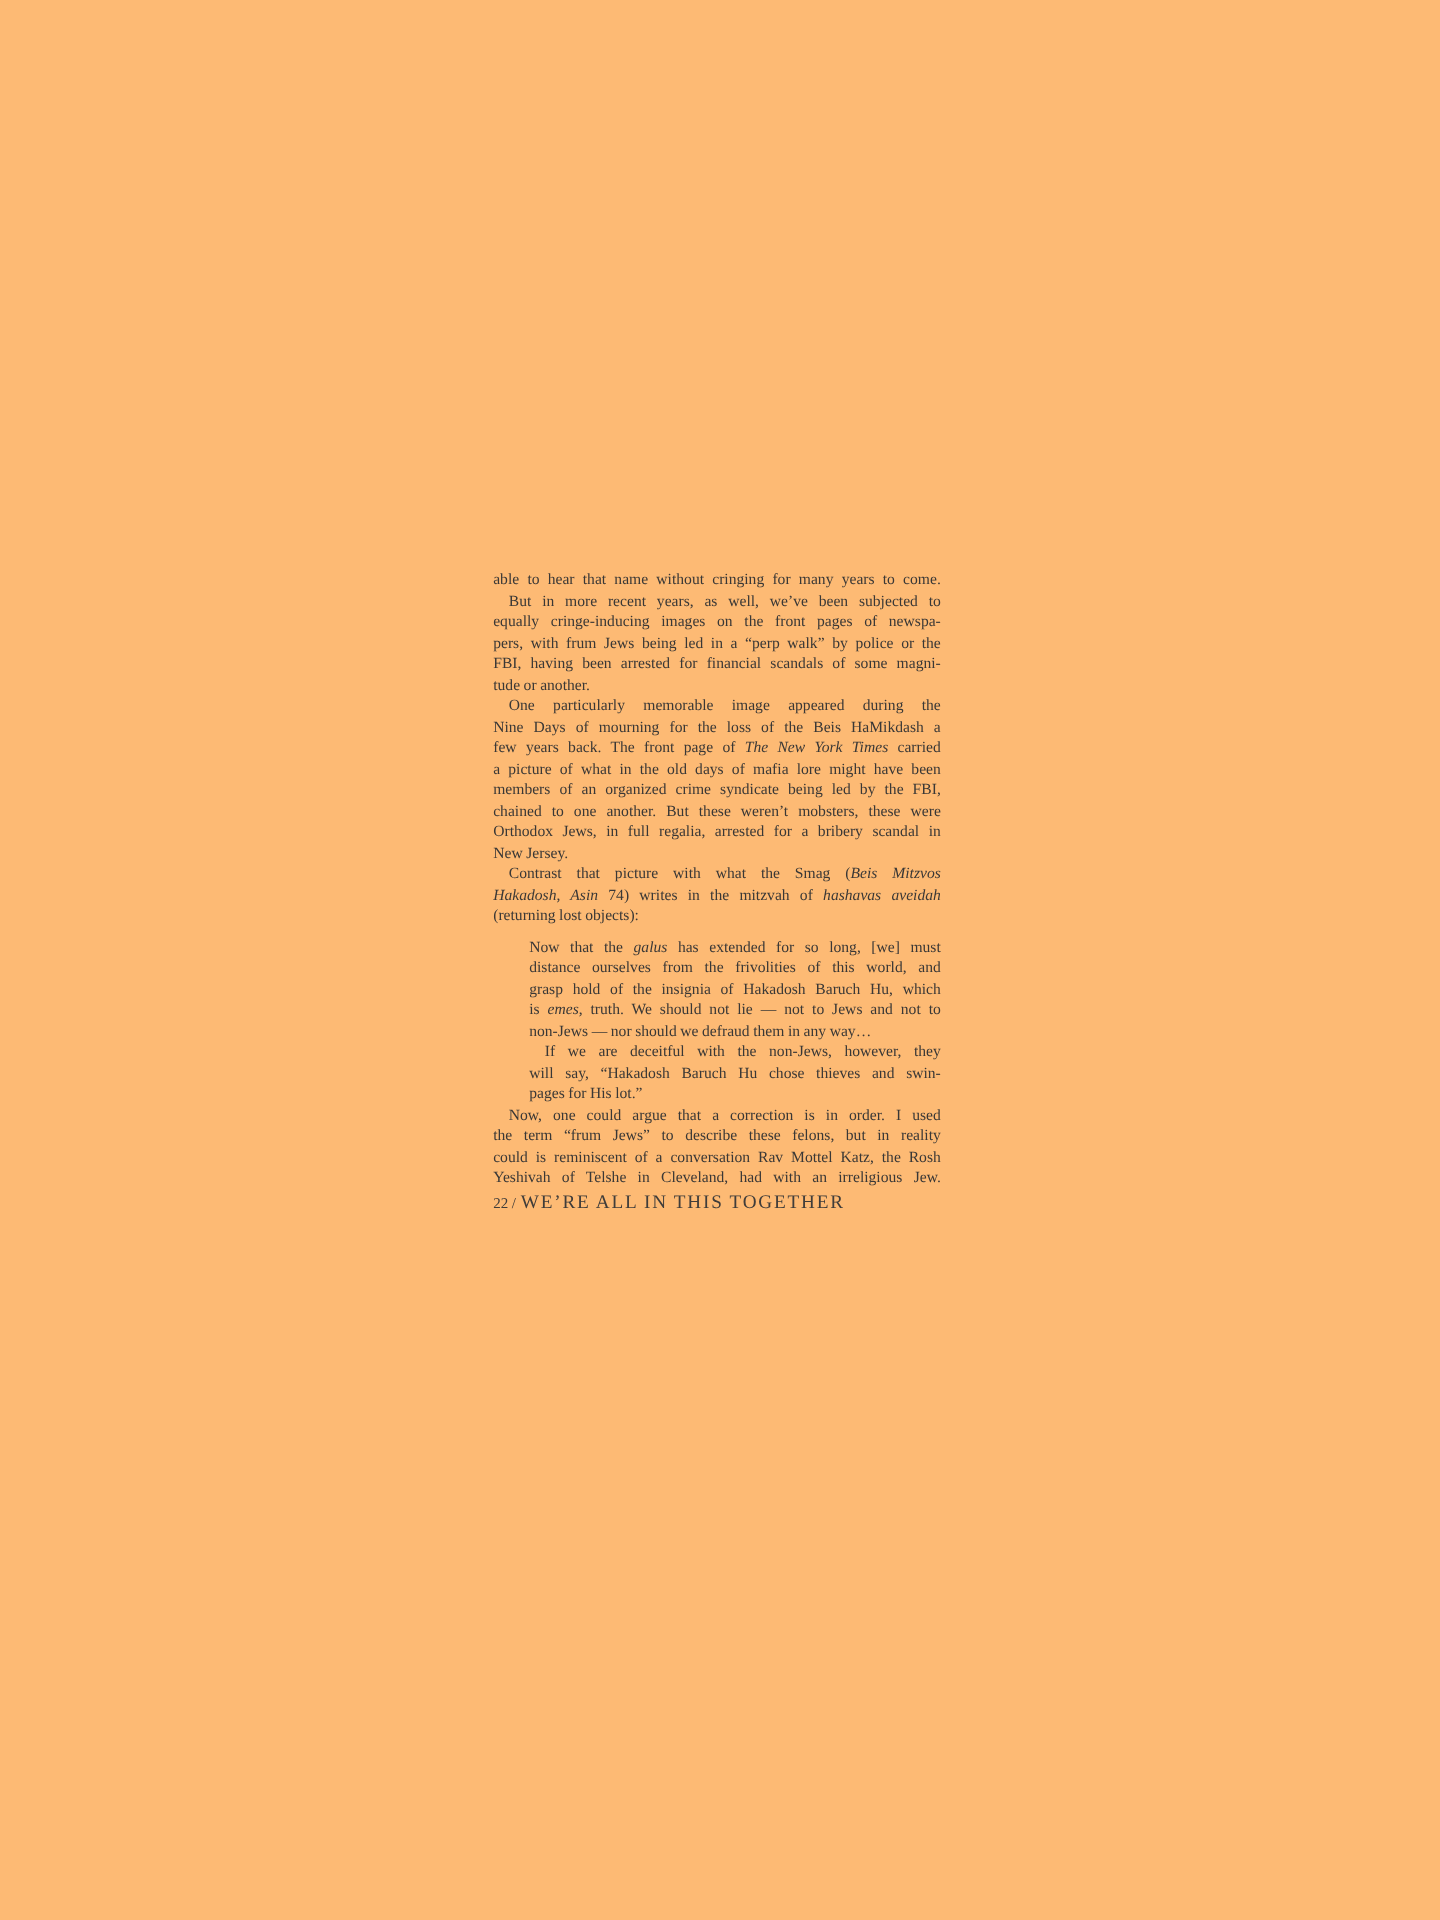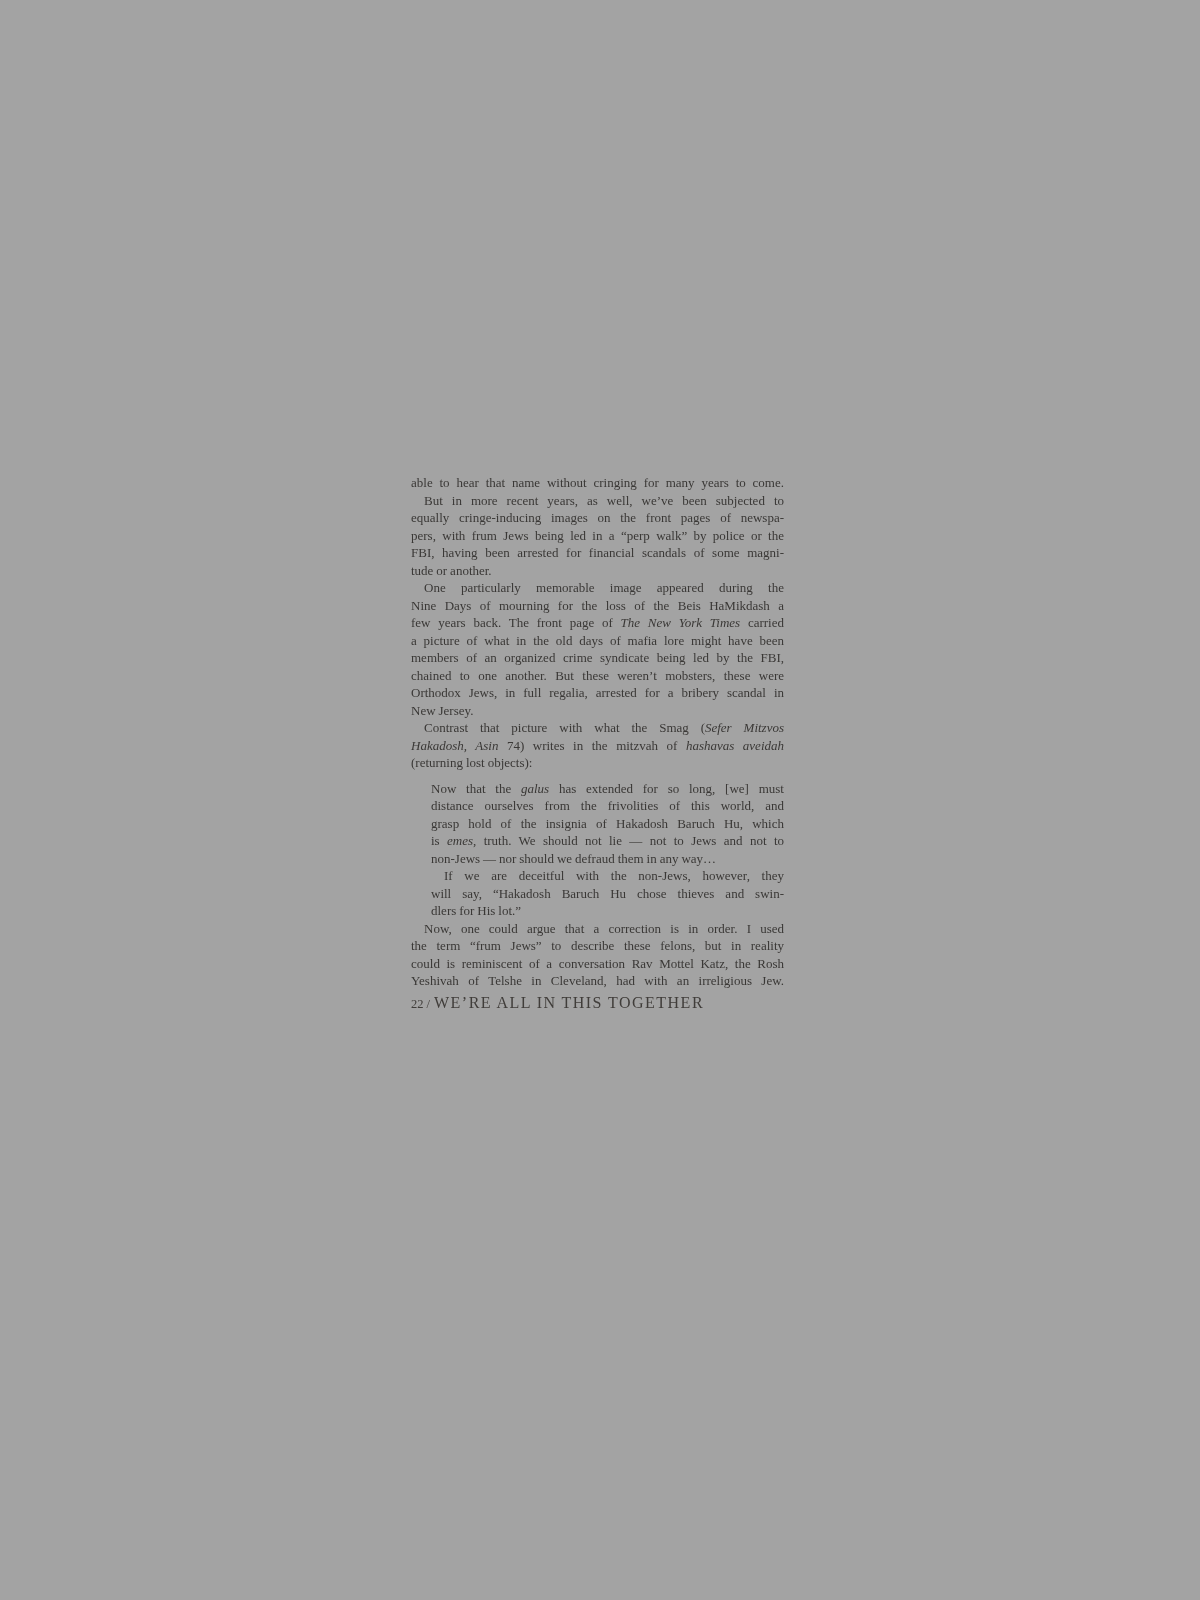--- a/index.html
+++ b/index.html
@@ -4,21 +4,21 @@
 <style>
   html, body {
     margin: 0;
     padding: 0;
     background: #ffffff;
   }
   .canvas {
     position: relative;
     width: 1200px;
     height: 1600px;
-    background: #a3a3a3;
+    background: #fdba74;
     overflow: hidden;
   }
   .text-block {
     position: absolute;
     left: 411px;
     top: 474px;
     width: 373px;
     font-family: "Liberation Serif", "DejaVu Serif", serif;
     font-size: 13px;
     line-height: 17.5px;
@@ -29,21 +29,21 @@
     text-align: justify;
     text-align-last: justify;
   }
   .line.last {
     text-align-last: left;
   }
   .line.ind {
     text-indent: 13px;
   }
   .block.quote {
-    margin-left: 20px;
+    margin-left: 30px;
   }
   .block.gap {
     margin-top: 8px;
   }
   .footer {
     margin-top: 4px;
     white-space: nowrap;
     color: #403d3a;
   }
   .footer .num {
@@ -78,35 +78,35 @@
           <div class="line ind">One particularly memorable image appeared during the</div>
           <div class="line">Nine Days of mourning for the loss of the Beis HaMikdash a</div>
           <div class="line">few years back. The front page of <i>The New York Times</i> carried</div>
           <div class="line">a picture of what in the old days of mafia lore might have been</div>
           <div class="line">members of an organized crime syndicate being led by the FBI,</div>
           <div class="line">chained to one another. But these weren’t mobsters, these were</div>
           <div class="line">Orthodox Jews, in full regalia, arrested for a bribery scandal in</div>
           <div class="line last">New Jersey.</div>
         </div>
         <div class="block body">
-          <div class="line ind">Contrast that picture with what the Smag (<i>Sefer Mitzvos</i></div>
+          <div class="line ind">Contrast that picture with what the Smag (<i>Beis Mitzvos</i></div>
           <div class="line"><i>Hakadosh, Asin</i> 74) writes in the mitzvah of <i>hashavas aveidah</i></div>
           <div class="line last">(returning lost objects):</div>
         </div>
         <div class="block quote gap">
           <div class="line">Now that the <i>galus</i> has extended for so long, [we] must</div>
           <div class="line">distance ourselves from the frivolities of this world, and</div>
           <div class="line">grasp hold of the insignia of Hakadosh Baruch Hu, which</div>
           <div class="line">is <i>emes</i>, truth. We should not lie — not to Jews and not to</div>
           <div class="line last">non-Jews — nor should we defraud them in any way…</div>
         </div>
         <div class="block quote">
           <div class="line ind">If we are deceitful with the non-Jews, however, they</div>
           <div class="line">will say, “Hakadosh Baruch Hu chose thieves and swin-</div>
-          <div class="line last">dlers for His lot.”</div>
+          <div class="line last">pages for His lot.”</div>
         </div>
         <div class="block body">
           <div class="line ind">Now, one could argue that a correction is in order. I used</div>
           <div class="line">the term “frum Jews” to describe these felons, but in reality</div>
           <div class="line">could is reminiscent of a conversation Rav Mottel Katz, the Rosh</div>
           <div class="line">Yeshivah of Telshe in Cleveland, had with an irreligious Jew.</div>
         </div>
       </div>
     <div class="footer">
       <span class="num">22</span><span class="sep">/</span><span class="title">WE’RE ALL IN THIS TOGETHER</span>

